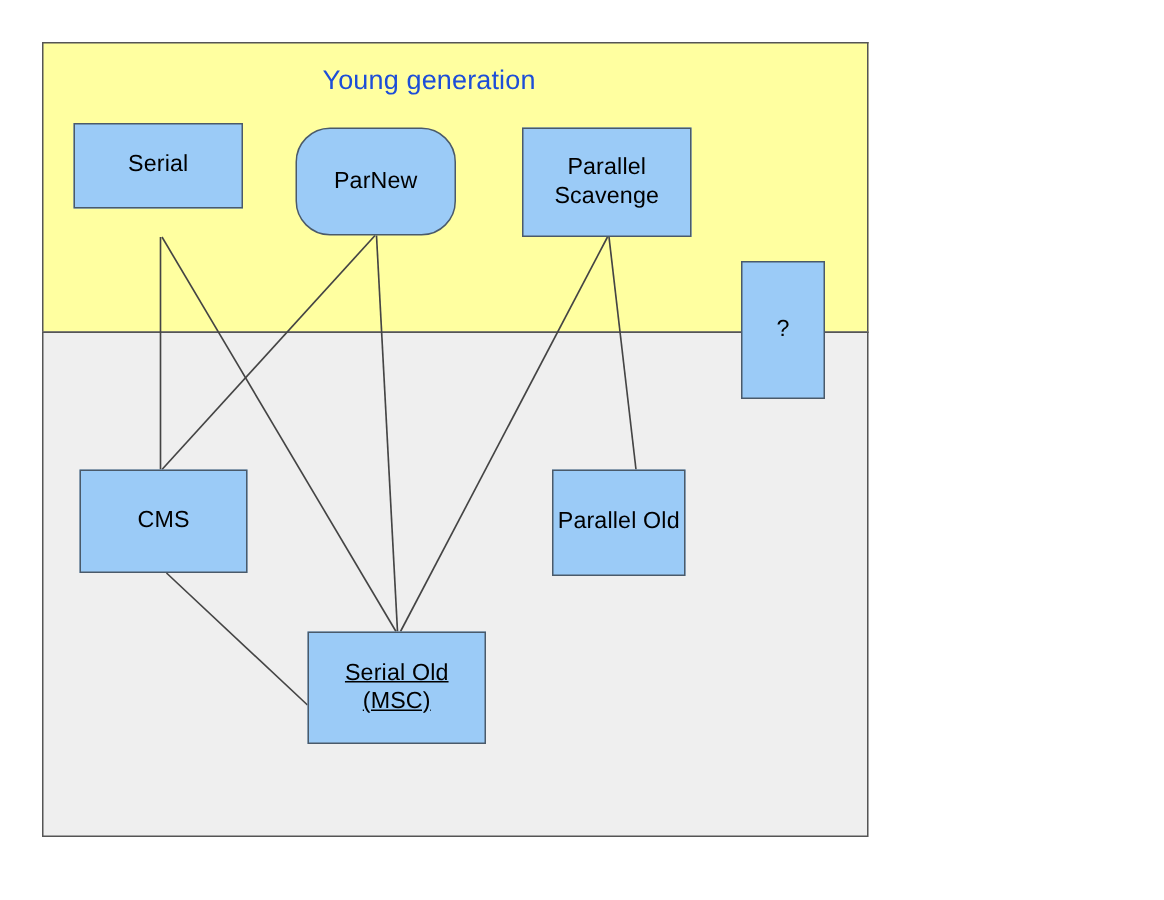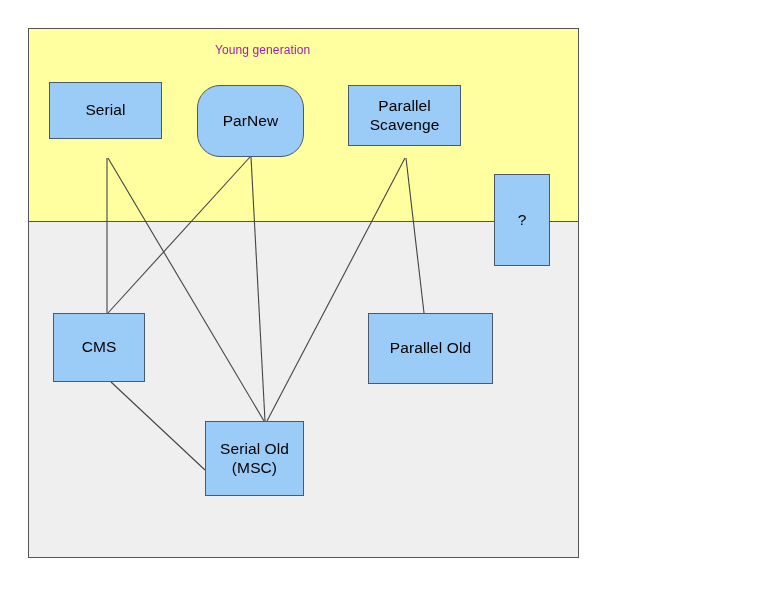--- a/index.html
+++ b/index.html
@@ -43,22 +43,22 @@
   .divider {
     position: absolute;
     left: 28px;
     top: 221px;
     width: 551px;
     height: 0;
     border-top: 1px solid #555555;
   }
   .region-label {
     position: absolute;
-    font-size: 12px;
-    color: #a21caf;
+    font-size: 18px;
+    color: #1d4ed8;
     white-space: nowrap;
     letter-spacing: 0.1px;
   }
   .label-young {
     left: 215px;
     top: 43px;
   }
   .label-tenured {
     left: 411px;
     top: 481px;
@@ -81,25 +81,25 @@
     justify-content: center;
     text-align: center;
     font-size: 15.5px;
     color: #000000;
     line-height: 1.22;
     letter-spacing: 0.1px;
   }
   .node span { display: block; white-space: pre-line; }
   #node-serial      { left: 49px;  top: 82px;  width: 113px; height: 57px; }
   #node-parnew      { left: 197px; top: 85px;  width: 107px; height: 72px; border-radius: 23px; }
-  #node-parscav     { left: 348px; top: 85px;  width: 113px; height: 61px; }
+  #node-parscav     { left: 348px; top: 85px;  width: 113px; height: 73px; }
   #node-unknown     { left: 494px; top: 174px; width: 56px;  height: 92px; }
-  #node-cms         { left: 53px;  top: 313px; width: 92px; height: 69px; }
-  #node-parallelold { left: 368px; top: 313px; width: 125px; height: 71px; }
-  #node-serialold   { left: 205px; top: 421px; width: 99px; height: 75px; }
+  #node-cms         { left: 53px;  top: 313px; width: 112px; height: 69px; }
+  #node-parallelold { left: 368px; top: 313px; width: 89px; height: 71px; }
+  #node-serialold   { left: 205px; top: 421px; width: 119px; height: 75px; text-decoration: underline; }
 </style>
 </head>
 <body>
 
 <div id="diagram-root">
 
   <div class="region region-young"></div>
 
   <div class="region region-tenured"></div>
 

